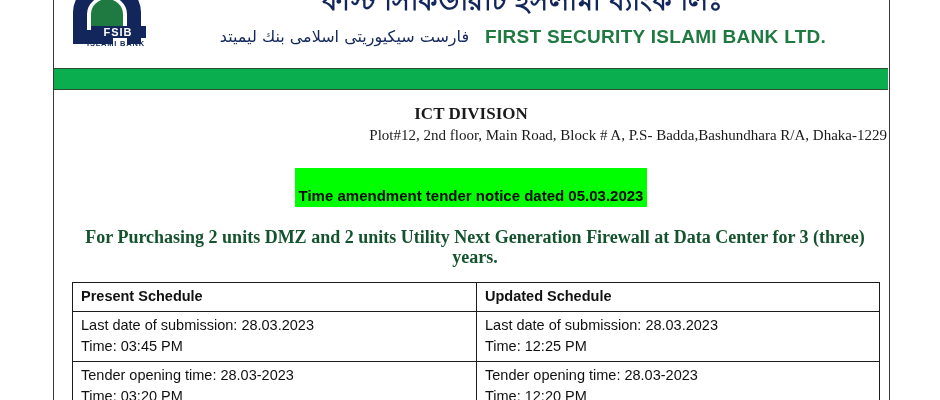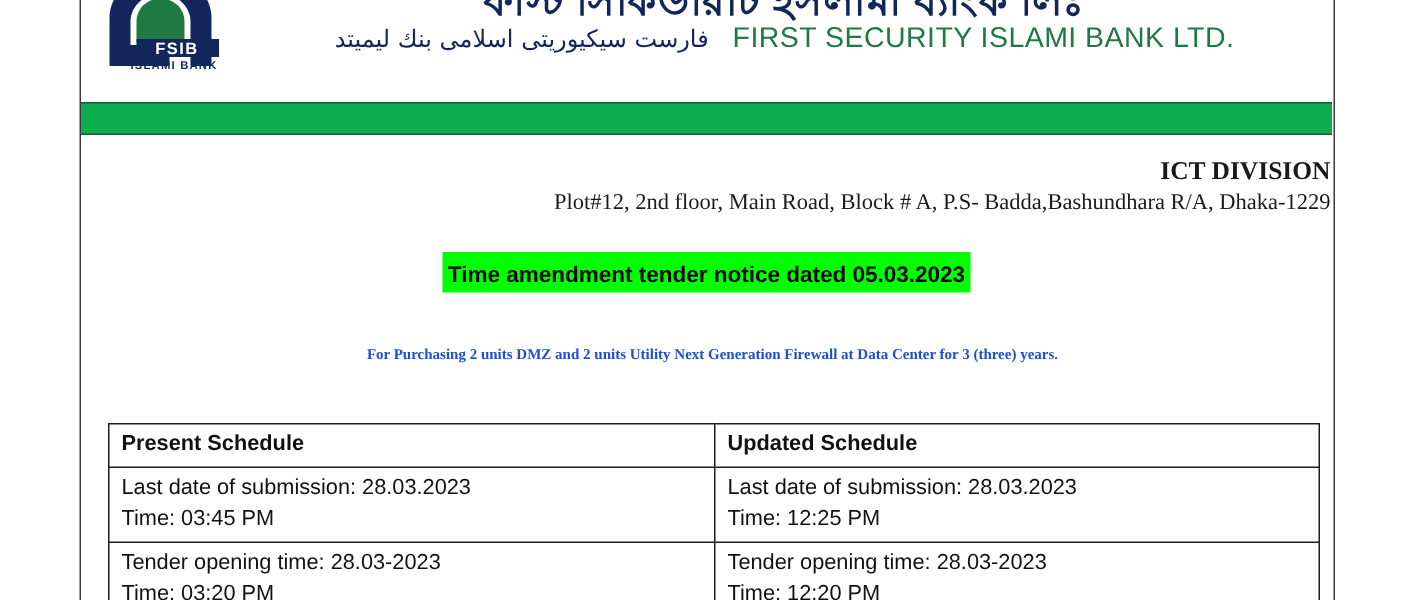--- a/index.html
+++ b/index.html
@@ -69,39 +69,39 @@
     font-weight: bold;
     font-size: 27px;
     line-height: 30px;
     color: #13265c;
     letter-spacing: 1px;
     white-space: nowrap;
   }
   .second-line {
     position: absolute;
     left: 0;
-    top: 23px;
+    top: 34px;
     width: 720px;
     display: flex;
     align-items: flex-end;
     justify-content: center;
     gap: 16px;
     white-space: nowrap;
   }
   .arabic-name {
     direction: rtl;
     font-family: "DejaVu Sans", sans-serif;
     font-size: 16px;
     line-height: 22px;
     color: #13265c;
     font-weight: normal;
   }
   .english-name {
     font-family: "Liberation Sans", sans-serif;
-    font-weight: normal;
+    font-weight: bold;
     font-size: 19px;
     line-height: 22px;
     letter-spacing: 0.3px;
     color: #1f7a42;
   }
 
   
   .green-bar {
     position: absolute;
     left: 54px;
@@ -121,21 +121,21 @@
     top: 92px;
     width: 832px;
     height: 308px;
   }
 
   .division-title {
     position: absolute;
     left: 0;
     top: 12px;
     width: 832px;
-    text-align: right;
+    text-align: center;
     font-family: "Liberation Serif", "DejaVu Serif", serif;
     font-weight: bold;
     font-size: 17px;
     line-height: 20px;
     color: #1a1a1a;
   }
   .address-line {
     position: absolute;
     left: 0;
     top: 33px;
@@ -155,34 +155,34 @@
     text-align: center;
   }
   .highlight-text {
     display: inline-block;
     background: #00ff00;
     color: #0a0a0a;
     font-family: "Liberation Sans", sans-serif;
     font-weight: bold;
     font-size: 15px;
     line-height: 19px;
-    padding: 6px 4px 2px 4px;
+    padding: 18px 4px 2px 4px;
   }
 
   .purpose-line {
     position: absolute;
     left: 8px;
     top: 135px;
     width: 824px;
     text-align: center;
     font-family: "Liberation Serif", "DejaVu Serif", serif;
     font-weight: bold;
-    font-size: 10px;
+    font-size: 18px;
     line-height: 20px;
-    color: #1d4ed8;
+    color: #14532d;
   }
 
   
   .schedule-table {
     position: absolute;
     left: 17px;          
     top: 190px;          
     width: 807px;        
     border-collapse: collapse;
     table-layout: fixed;

